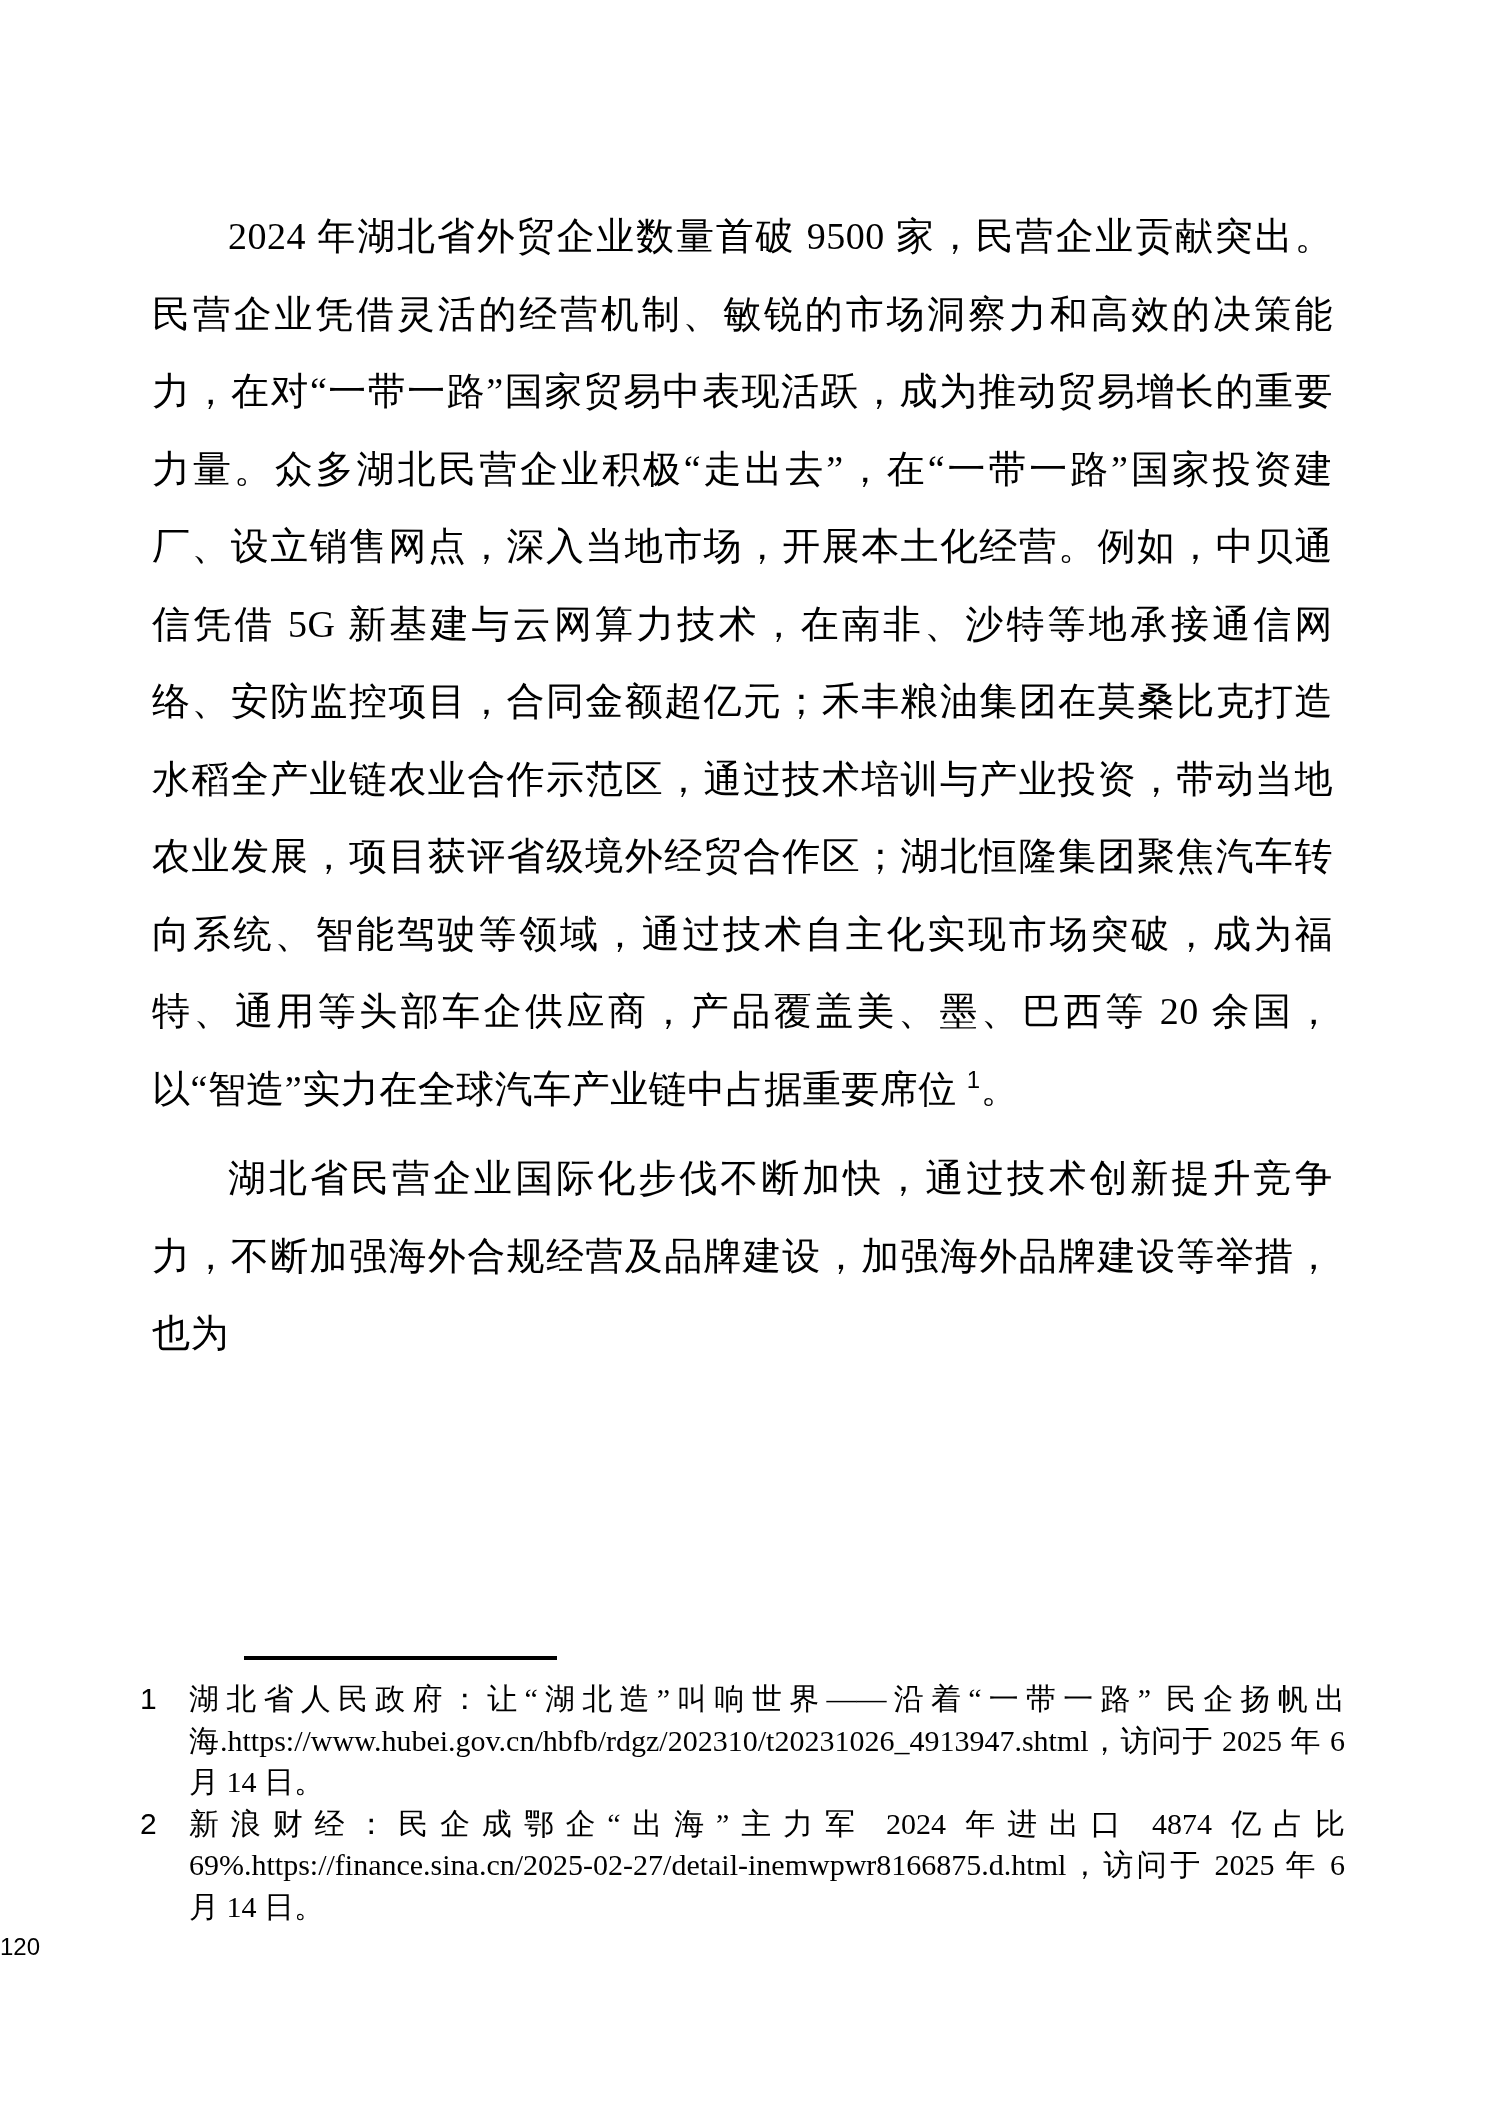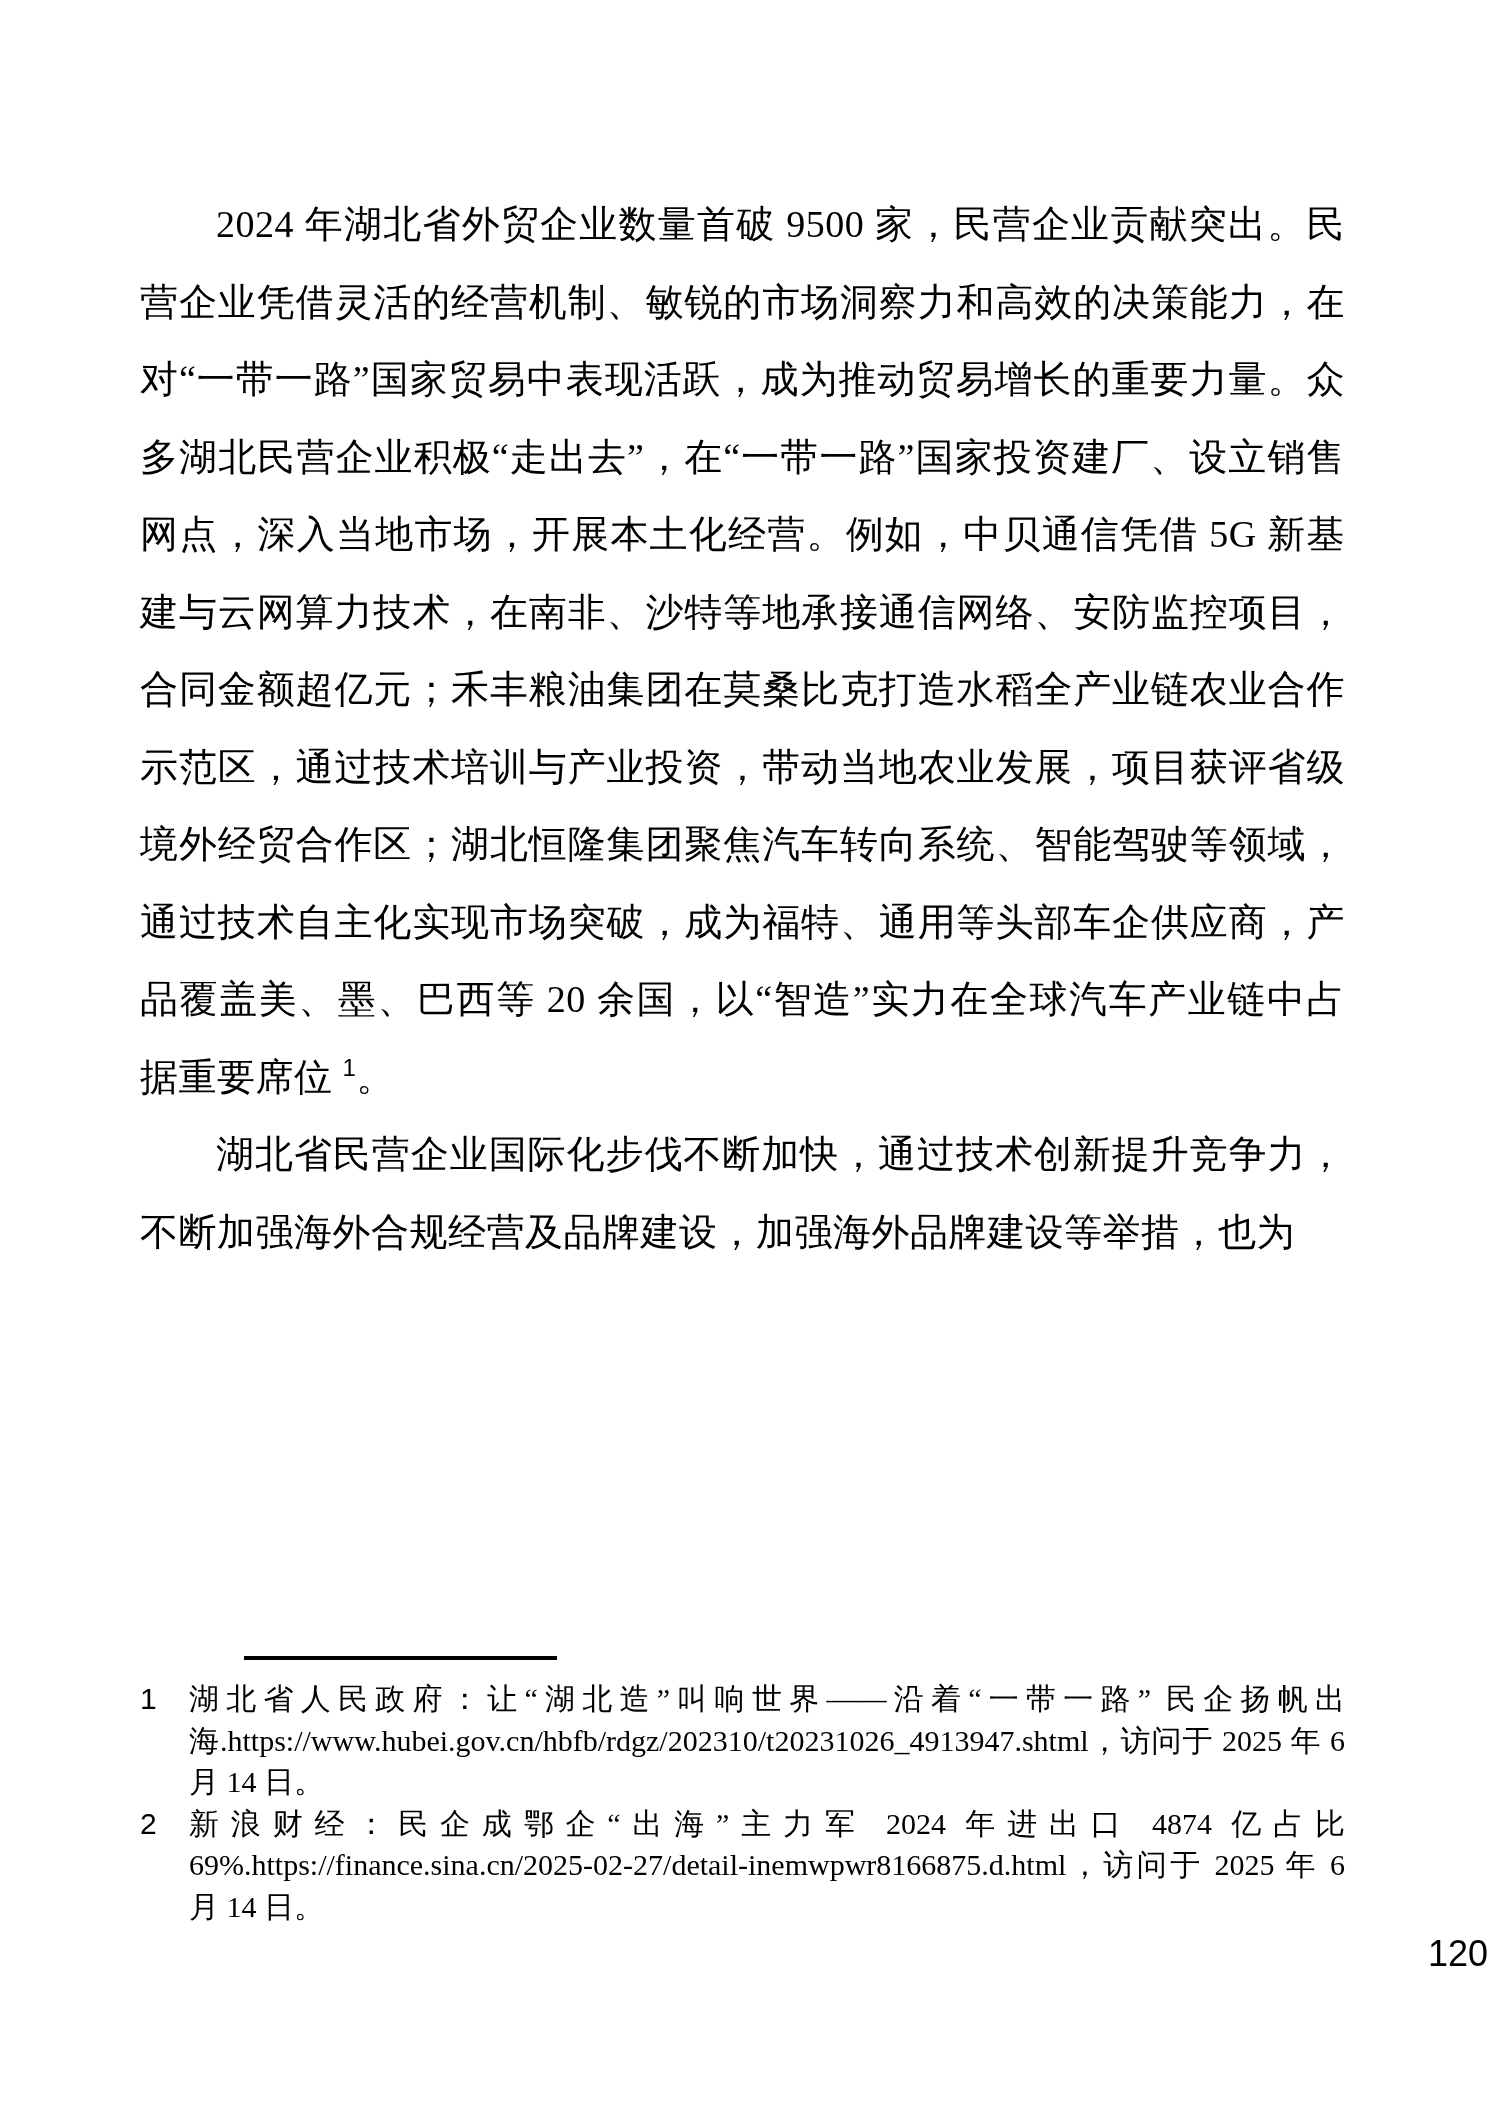--- a/index.html
+++ b/index.html
@@ -17,21 +17,21 @@
     font-family: "Liberation Serif", "DejaVu Serif", serif;
     overflow: hidden;
   }
   .content {
     position: absolute;
     left: 140px;
     top: 186px;
     width: 1205px;
   }
   .para {
-    margin: 0;
+    margin: 12px;
     font-size: 38px;
     line-height: 77.5px;
     text-align: justify;
     text-indent: 2em;
     letter-spacing: 0.5px;
   }
   .para .fn-ref {
     font-size: 24px;
     line-height: 0;
     vertical-align: super;
@@ -63,22 +63,22 @@
   .fn-text {
     flex: 1;
     text-align: justify;
     overflow-wrap: anywhere;
   }
   .page-number {
     position: absolute;
     top: 1933px;
     left: 0;
     width: 100%;
-    text-align: right;
-    font-size: 36px;
+    text-align: left;
+    font-size: 24px;
     font-family: "Liberation Sans", "DejaVu Sans", sans-serif;
   }
 </style>
 </head>
 <body>
 
 <div class="page">
 
   <div class="content">
 

